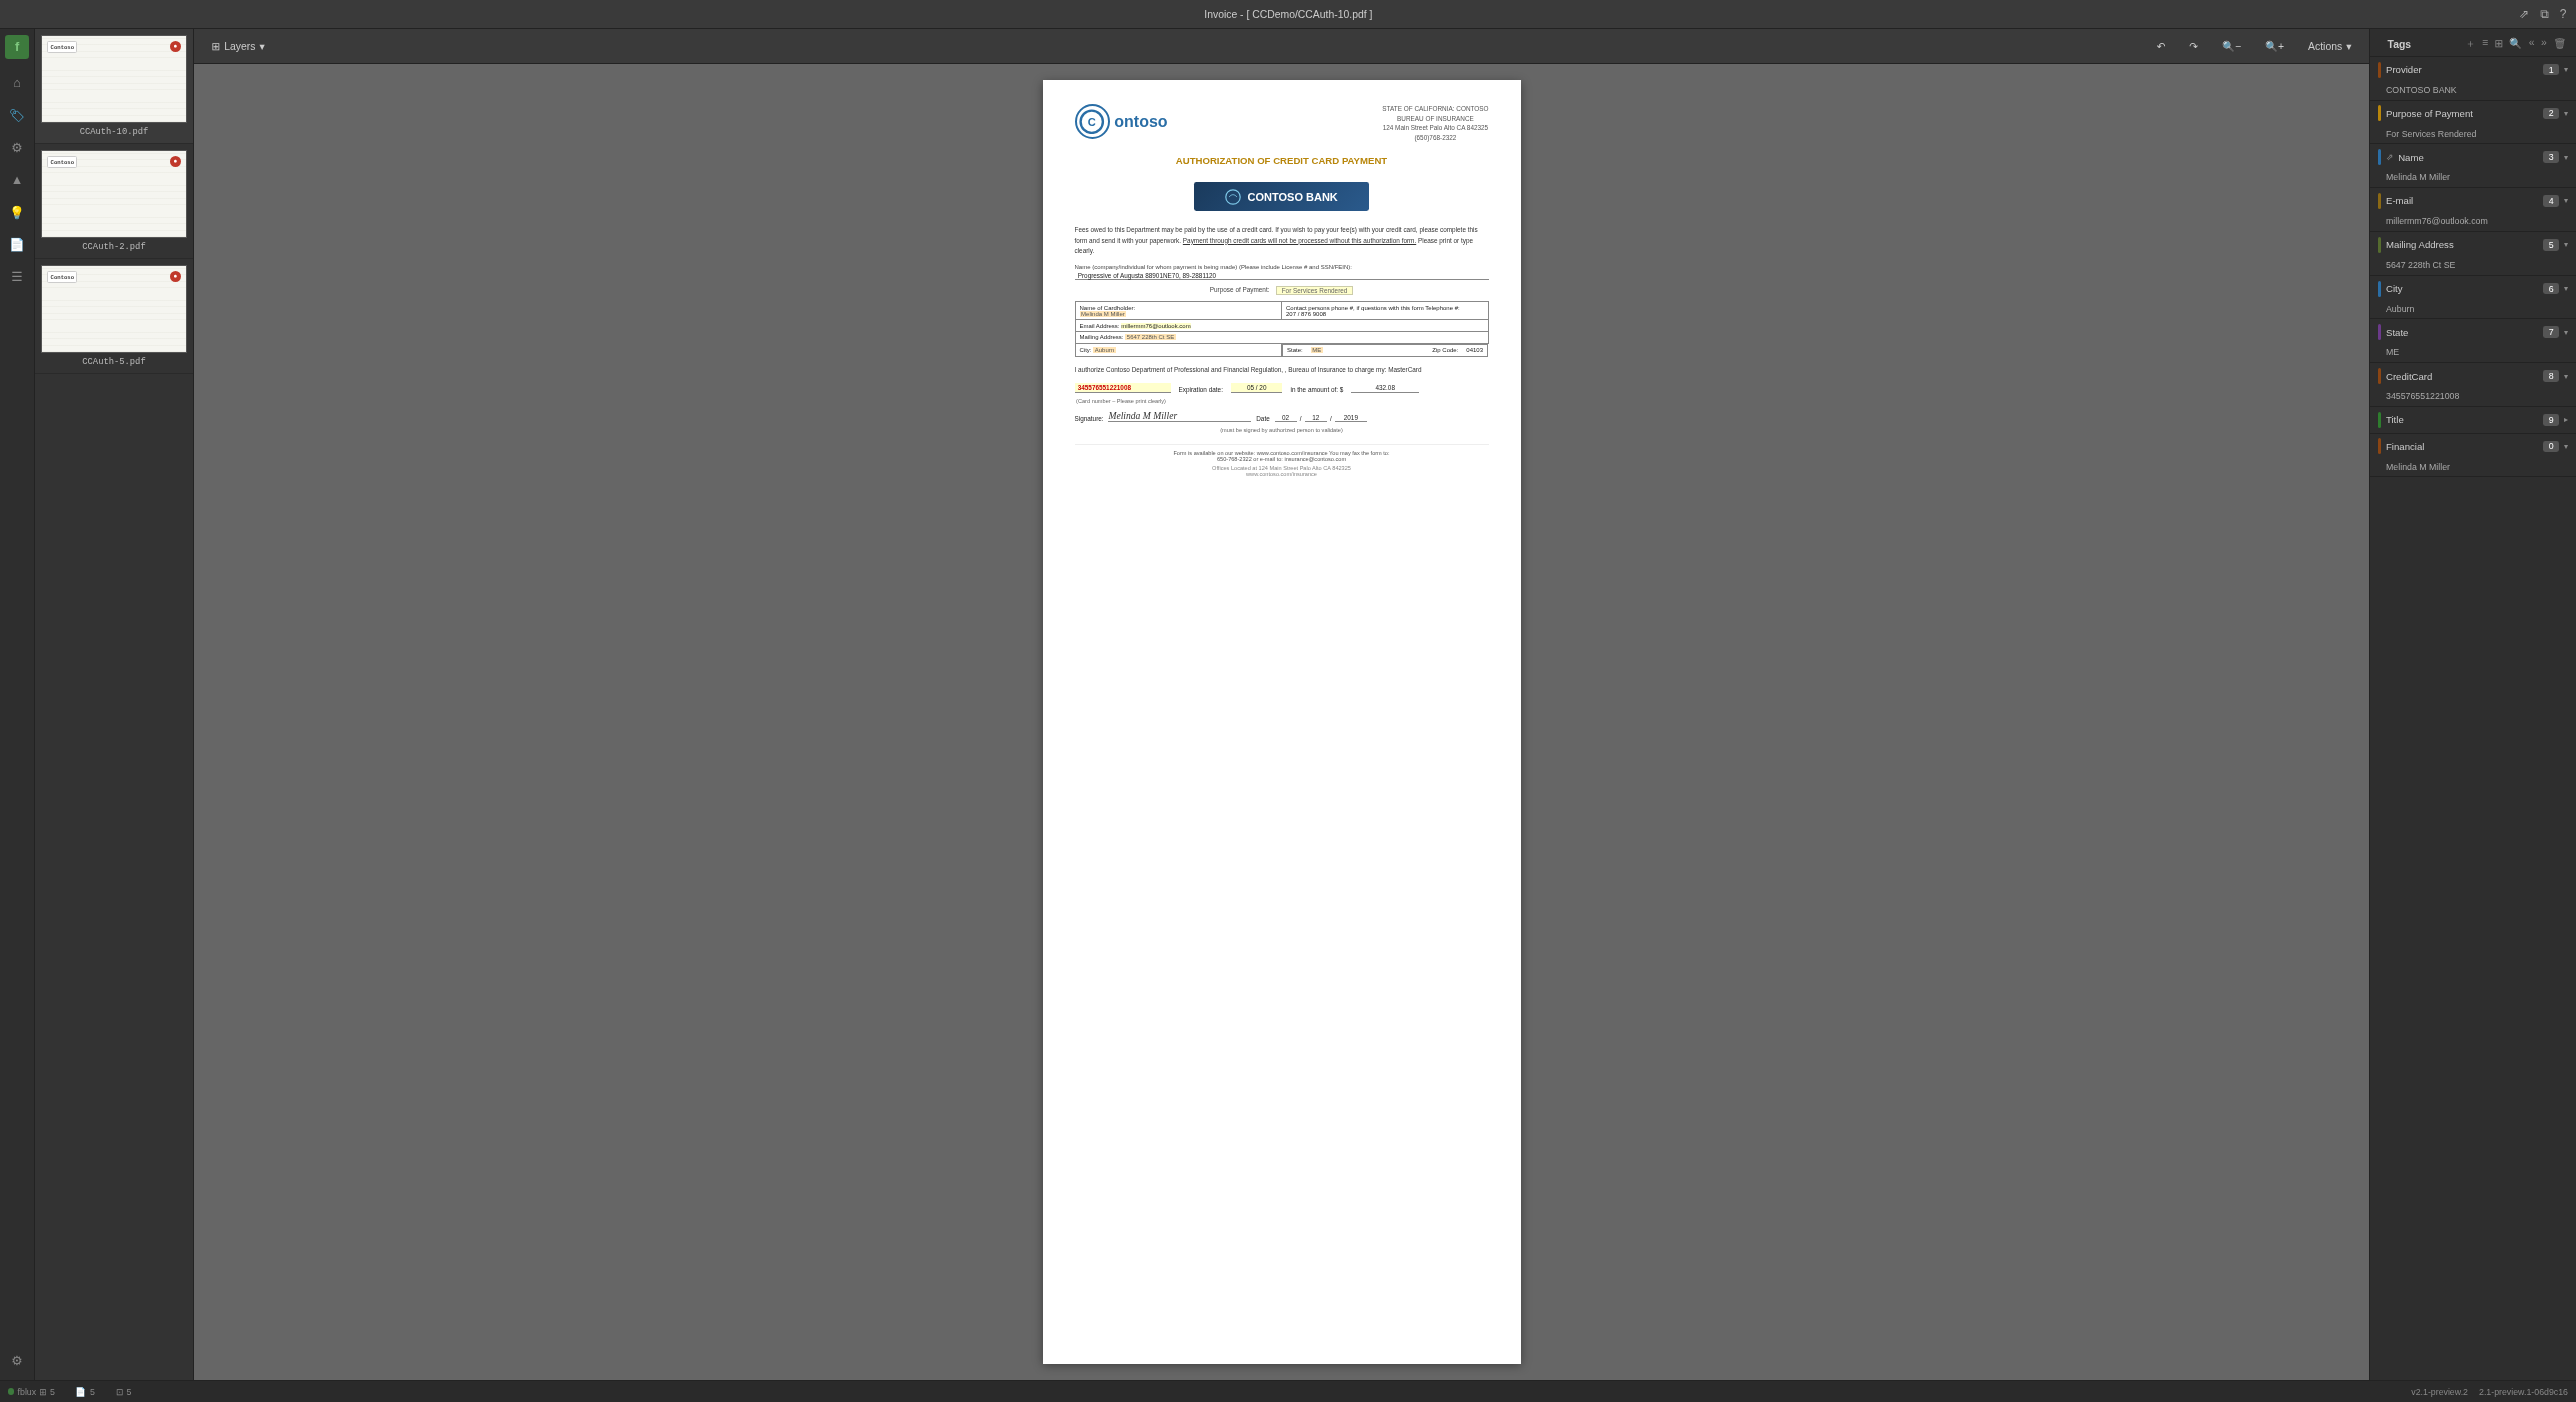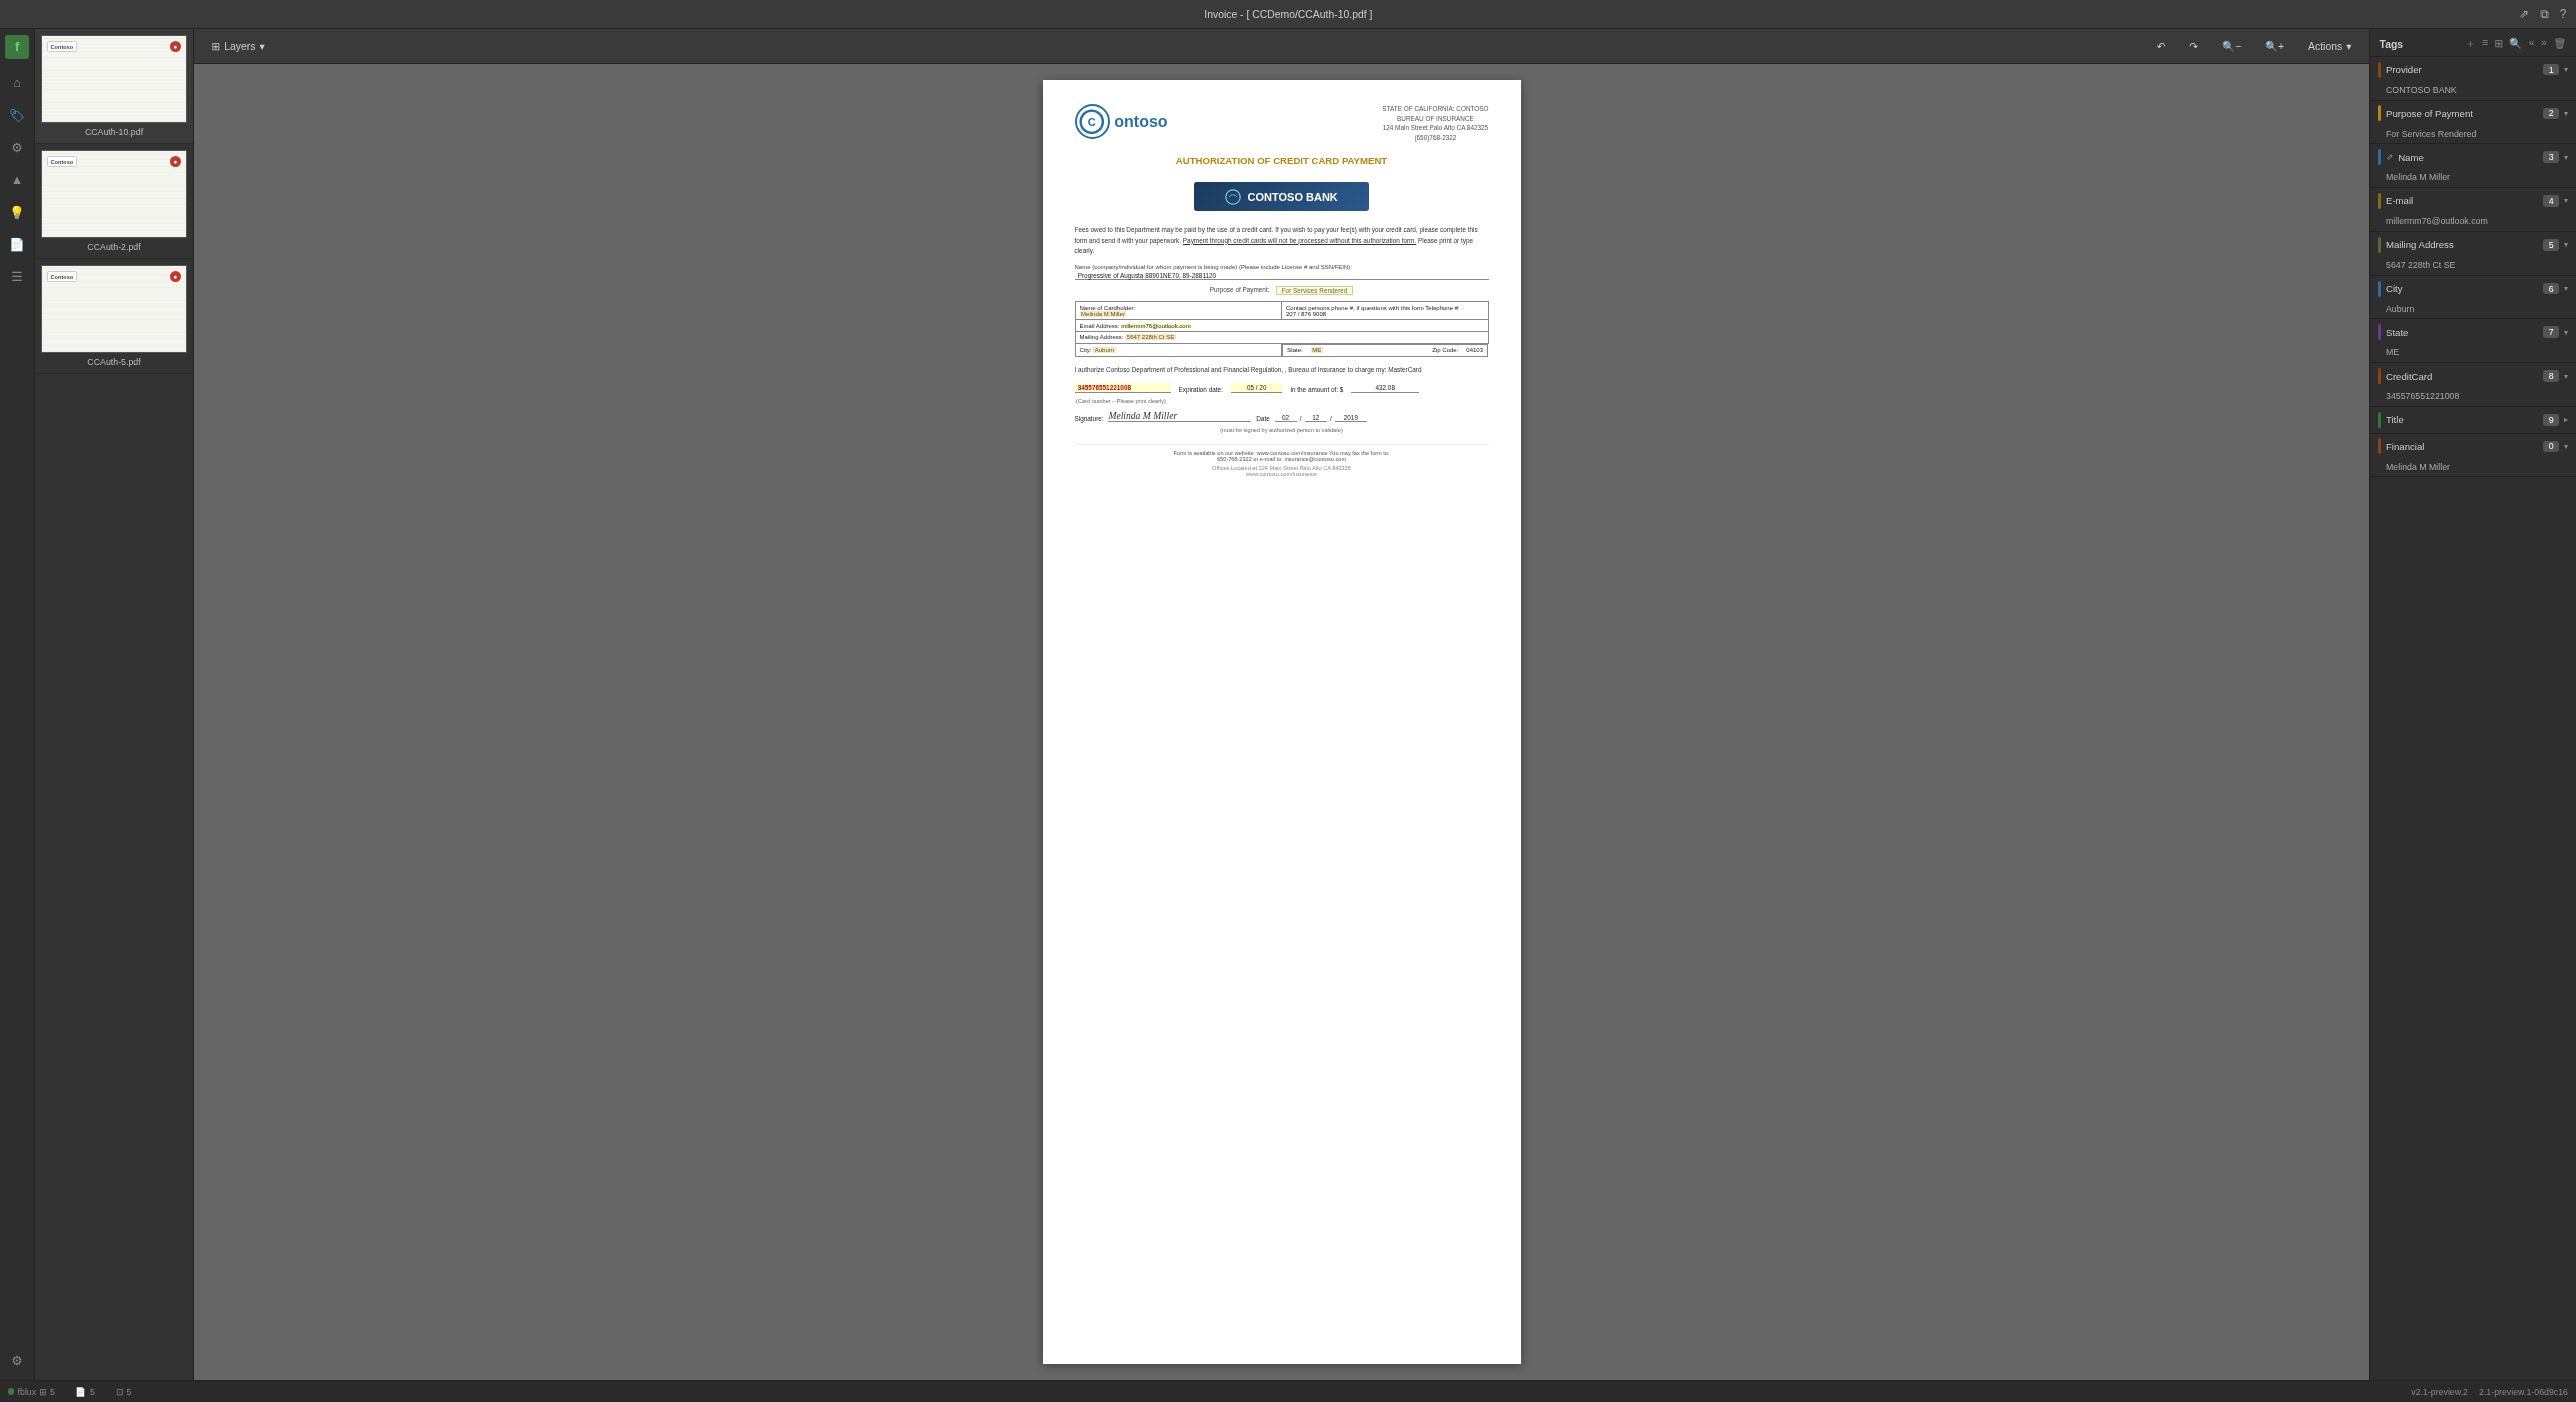--- a/index.html
+++ b/index.html
@@ -58,20 +58,21 @@
       background: #333;
       border-right: 0.8px solid #222;
       overflow-y: auto;
       flex-shrink: 0;
     }
     .thumb-item {
       padding: 6.4px;
       cursor: pointer;
       border-bottom: 0.8px solid #2a2a2a;
       position: relative;
+      font-family: Liberation Mono, monospace;
     }
     .thumb-item.active { background: #3a3a3a; }
     .thumb-img {
       width: 100%;
       height: 88px;
       background: #f5f5f0;
       border: 0.8px solid #555;
       position: relative;
       overflow: hidden;
     }
@@ -211,21 +212,21 @@
       flex-direction: column;
       flex-shrink: 0;
     }
     .tags-header {
       padding: 8px 9.6px 4.8px;
       border-bottom: 0.8px solid #222;
       display: flex;
       align-items: center;
       justify-content: space-between;
     }
-    .tags-title { color: #ccc; font-size: 10.4px; font-weight: 600; }
+    .tags-title { color: #ccc; font-size: 10.4px; font-weight: 600; margin-left: 8px; }
     .tags-header-icons { display: flex; gap: 6.4px; color: #888; font-size: 10.4px; }
 
     .tag-item { border-bottom: 0.8px solid #222; }
     .tag-header {
       display: flex; align-items: center; justify-content: space-between;
       padding: 4.8px 8px;
       cursor: pointer;
     }
     .tag-left { display: flex; align-items: center; gap: 4.8px; }
     .tag-color-bar { width: 3.2px; height: 16px; border-radius: 1.6px; flex-shrink: 0; }

